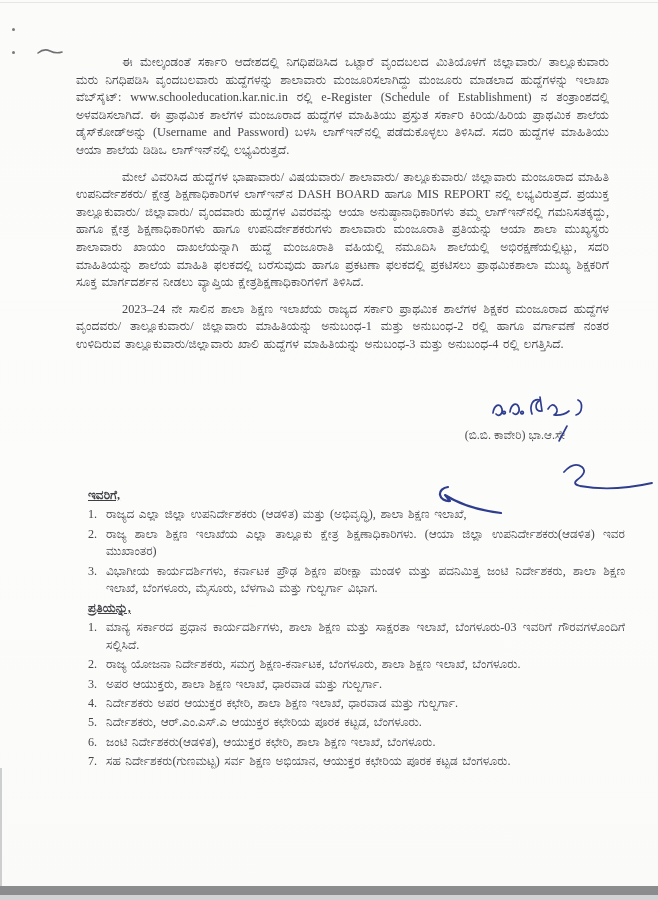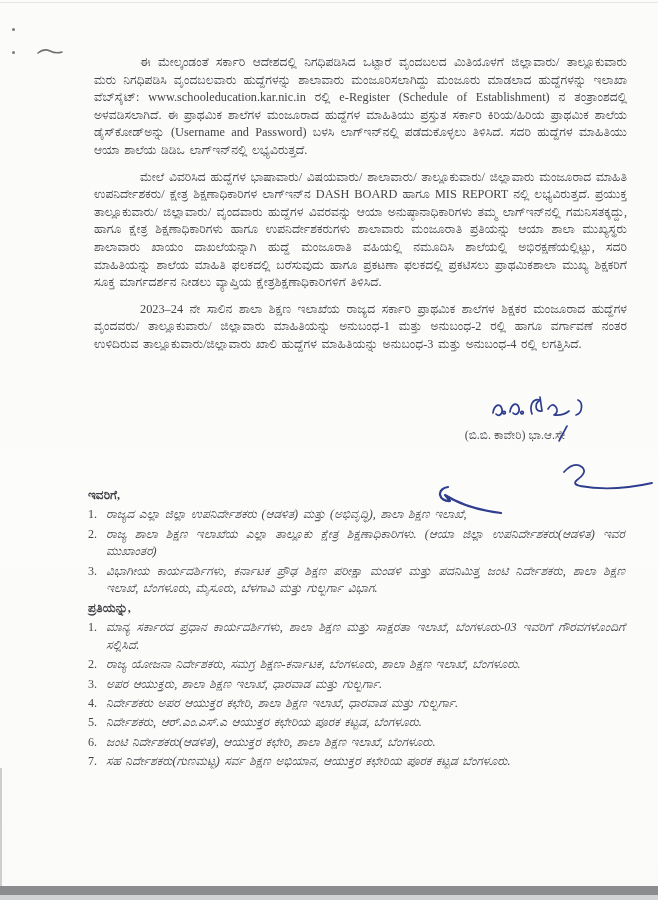--- a/index.html
+++ b/index.html
@@ -8,41 +8,41 @@
     width:658px;height:900px;
     background:linear-gradient(180deg,#fbfbfa 0%,#fcfcfb 60%,#fafaf9 100%);
     overflow:hidden;
     font-family:"Liberation Serif","DejaVu Sans",serif;
     color:#45464b;
   }
   .top-edge{position:absolute;top:2px;left:0;width:658px;height:1px;background:#e6e6e4;}
   .mark-dot{position:absolute;width:3px;height:3px;border-radius:50%;background:#7a7a7c;}
   .mark-squiggle{position:absolute;}
   .body-text{
-    position:absolute;left:94px;top:54px;width:533px;
+    position:absolute;left:76px;top:54px;width:533px;
     font-size:12.3px;line-height:17.6px;
     text-align:justify;word-spacing:1.5px;
   }
   .para{margin:0 0 9px 0;text-indent:46px;}
   .para:last-child{margin-bottom:16px;}
   .sig-block{
     position:absolute;left:404px;top:426px;width:222px;
     text-align:center;font-size:12px;line-height:18px;color:#4a4b50;
   }
   .sig-line{white-space:nowrap;}
   .pen{position:absolute;}
   .pen svg path, .pen svg line{stroke:#2e3d8e;fill:none;stroke-linecap:round;stroke-linejoin:round;}
   .section{
     position:absolute;left:88px;width:537px;
     font-size:12.1px;line-height:17.4px;color:#45464b;
   }
-  .section-label{font-weight:bold;color:#3e3f44;margin-bottom:2px;}
+  .section-label{font-weight:bold;color:#3e3f44;margin-bottom:2px;text-decoration:underline;}
   .li{position:relative;padding-left:18px;margin-bottom:2px;}
   .li .no{position:absolute;left:0;top:0;}
-  .li .txt{display:block;text-align:justify;word-spacing:1.5px;font-style:italic;}
+  .li .txt{display:block;text-align:justify;word-spacing:1.5px;}
   .to-section{top:487px;}
   .copy-section{top:600px;}
   .bottom-band{position:absolute;left:0;top:886px;width:658px;height:9px;background:#8a8c8e;}
   .bottom-lip{position:absolute;left:0;top:895px;width:658px;height:5px;background:#d2d3d4;}
   .left-edge{position:absolute;left:0;top:768px;width:2px;height:120px;background:#b9babb;opacity:.7;}
 </style>
 </head>
 <body>
 
 <div class="page">

